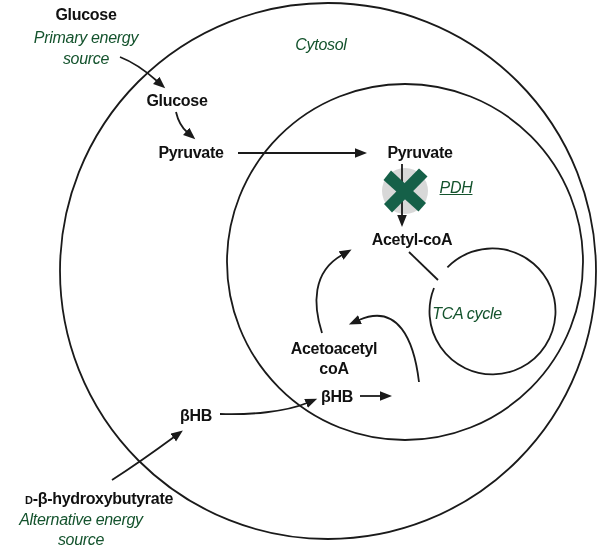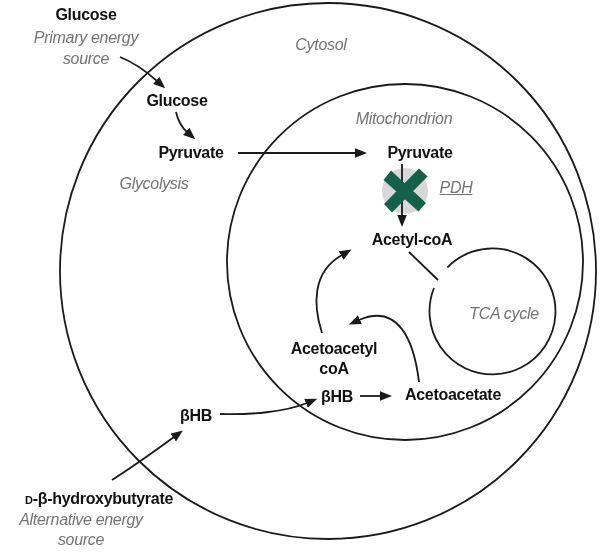--- a/index.html
+++ b/index.html
@@ -7,21 +7,21 @@
     position:relative;width:600px;height:553px;background:#fff;overflow:hidden;
     font-family:"Liberation Sans","DejaVu Sans",sans-serif;
   }
   #diagram-svg{position:absolute;inset:0;}
   .lbl{
     position:absolute;transform:translate(-50%,-50%);
     white-space:nowrap;color:#111111;font-size:16px;font-weight:600;
     letter-spacing:-0.3px;line-height:20px;text-align:center;z-index:2;
   }
   .lbl.multi{white-space:pre-line;}
-  .lbl.italic{font-style:italic;font-weight:400;color:#737373;}
+  .lbl.italic{font-style:italic;font-weight:400;color:#14532d;}
   .lbl.bold{font-weight:700;}
   .smallcap{font-size:11px;font-weight:600;}
 </style>
 </head>
 <body>
 
 <div id="stage">
 
   <svg id="diagram-svg" viewBox="0 0 600 553" width="600" height="553">
     <defs>
@@ -66,40 +66,37 @@
 
   <div class="lbl bold" style="left:86px;top:15px;">Glucose</div>
 
   <div class="lbl italic multi" style="left:86px;top:48px;line-height:21px;">Primary energy
 source</div>
 
   <div class="lbl" style="left:177px;top:101px;">Glucose</div>
 
   <div class="lbl" style="left:191px;top:153px;">Pyruvate</div>
 
-  <div class="lbl italic" style="left:154px;top:184px;">Glycolysis</div>
 
   <div class="lbl italic" style="left:321px;top:45px;">Cytosol</div>
 
-  <div class="lbl italic" style="left:404px;top:119px;">Mitochondrion</div>
 
   <div class="lbl" style="left:420px;top:153px;">Pyruvate</div>
 
   <div class="lbl italic" style="left:456px;top:188px;text-decoration:underline;">PDH</div>
 
   <div class="lbl" style="left:412px;top:240px;text-align:center;">Acetyl-coA</div>
 
-  <div class="lbl italic" style="left:504px;top:314px;">TCA cycle</div>
+  <div class="lbl italic" style="left:467px;top:314px;">TCA cycle</div>
 
   <div class="lbl multi" style="left:334px;top:359px;">Acetoacetyl
 coA</div>
 
   <div class="lbl" style="left:337px;top:397px;">βHB</div>
 
-  <div class="lbl" style="left:453px;top:395px;">Acetoacetate</div>
 
   <div class="lbl" style="left:196px;top:416px;">βHB</div>
 
   <div class="lbl" style="left:99px;top:499px;">
     <span class="smallcap">D</span><span>-β-hydroxybutyrate</span>
   </div>
 
   <div class="lbl italic multi" style="left:81px;top:530px;">Alternative energy
 source</div>
 

